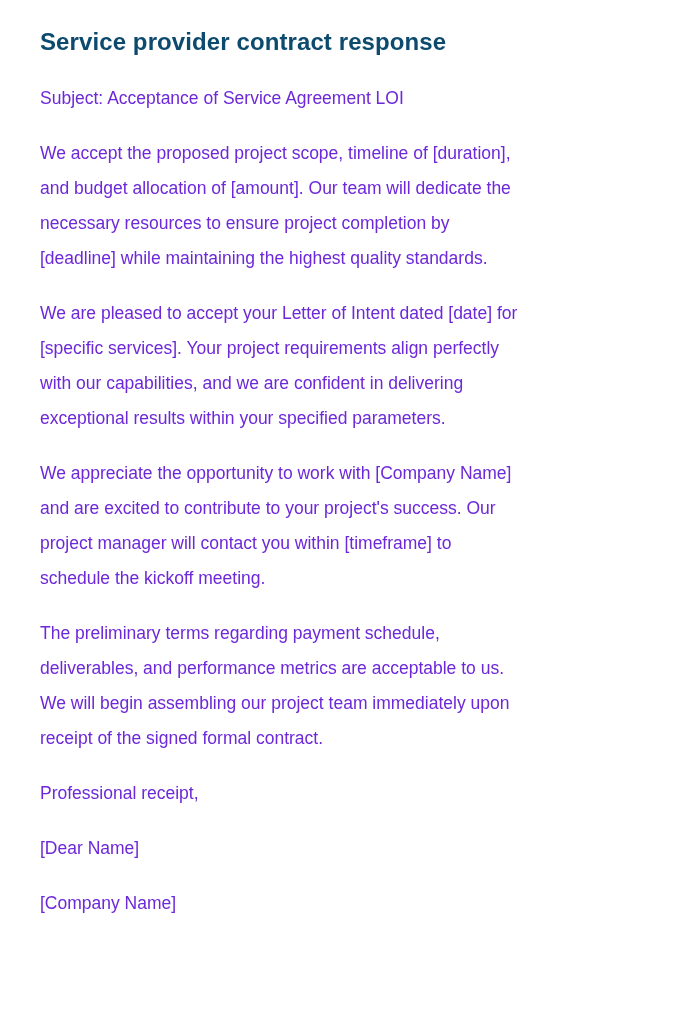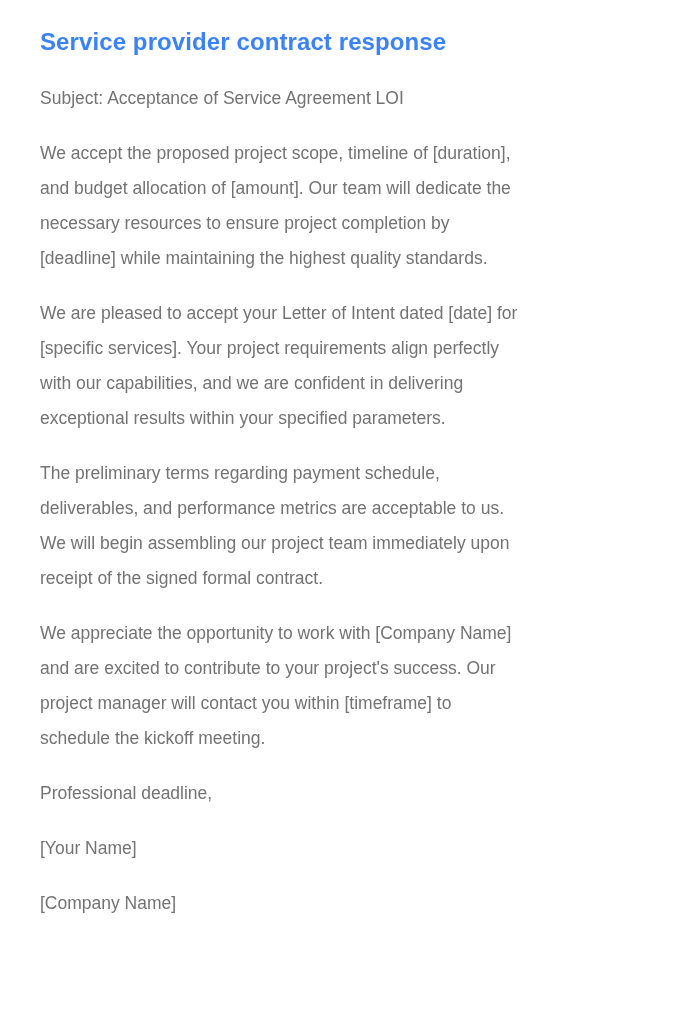--- a/index.html
+++ b/index.html
@@ -10,29 +10,29 @@
   }
   .page {
     width: 700px;
     min-height: 1013px;
     background: #ffffff;
     padding: 28px 40px 40px 40px;
   }
   .doc-title {
     font-size: 24px;
     font-weight: 700;
-    color: #3b82f6;
+    color: #0c4a6e;
     letter-spacing: 0.1px;
     line-height: 1.2;
     margin-bottom: 24px;
   }
   .doc-paragraph {
     font-size: 17.5px;
     font-weight: 400;
-    color: #737373;
+    color: #6d28d9;
     line-height: 35px;
     max-width: 612px;
     white-space: pre-line;
     margin-bottom: 20px;
   }
   .doc-paragraph:last-child { margin-bottom: 16px; }
 </style>
 </head>
 <body>
 
@@ -45,28 +45,28 @@
   <p class="doc-paragraph">We accept the proposed project scope, timeline of [duration],
 and budget allocation of [amount]. Our team will dedicate the
 necessary resources to ensure project completion by
 [deadline] while maintaining the highest quality standards.</p>
 
   <p class="doc-paragraph">We are pleased to accept your Letter of Intent dated [date] for
 [specific services]. Your project requirements align perfectly
 with our capabilities, and we are confident in delivering
 exceptional results within your specified parameters.</p>
 
+  <p class="doc-paragraph">We appreciate the opportunity to work with [Company Name]
+and are excited to contribute to your project's success. Our
+project manager will contact you within [timeframe] to
+schedule the kickoff meeting.</p>
+
   <p class="doc-paragraph">The preliminary terms regarding payment schedule,
 deliverables, and performance metrics are acceptable to us.
 We will begin assembling our project team immediately upon
 receipt of the signed formal contract.</p>
 
-  <p class="doc-paragraph">We appreciate the opportunity to work with [Company Name]
-and are excited to contribute to your project's success. Our
-project manager will contact you within [timeframe] to
-schedule the kickoff meeting.</p>
+  <p class="doc-paragraph">Professional receipt,</p>
 
-  <p class="doc-paragraph">Professional deadline,</p>
-
-  <p class="doc-paragraph">[Your Name]</p>
+  <p class="doc-paragraph">[Dear Name]</p>
 
   <p class="doc-paragraph">[Company Name]</p>
 </div>
 
 </body></html>

